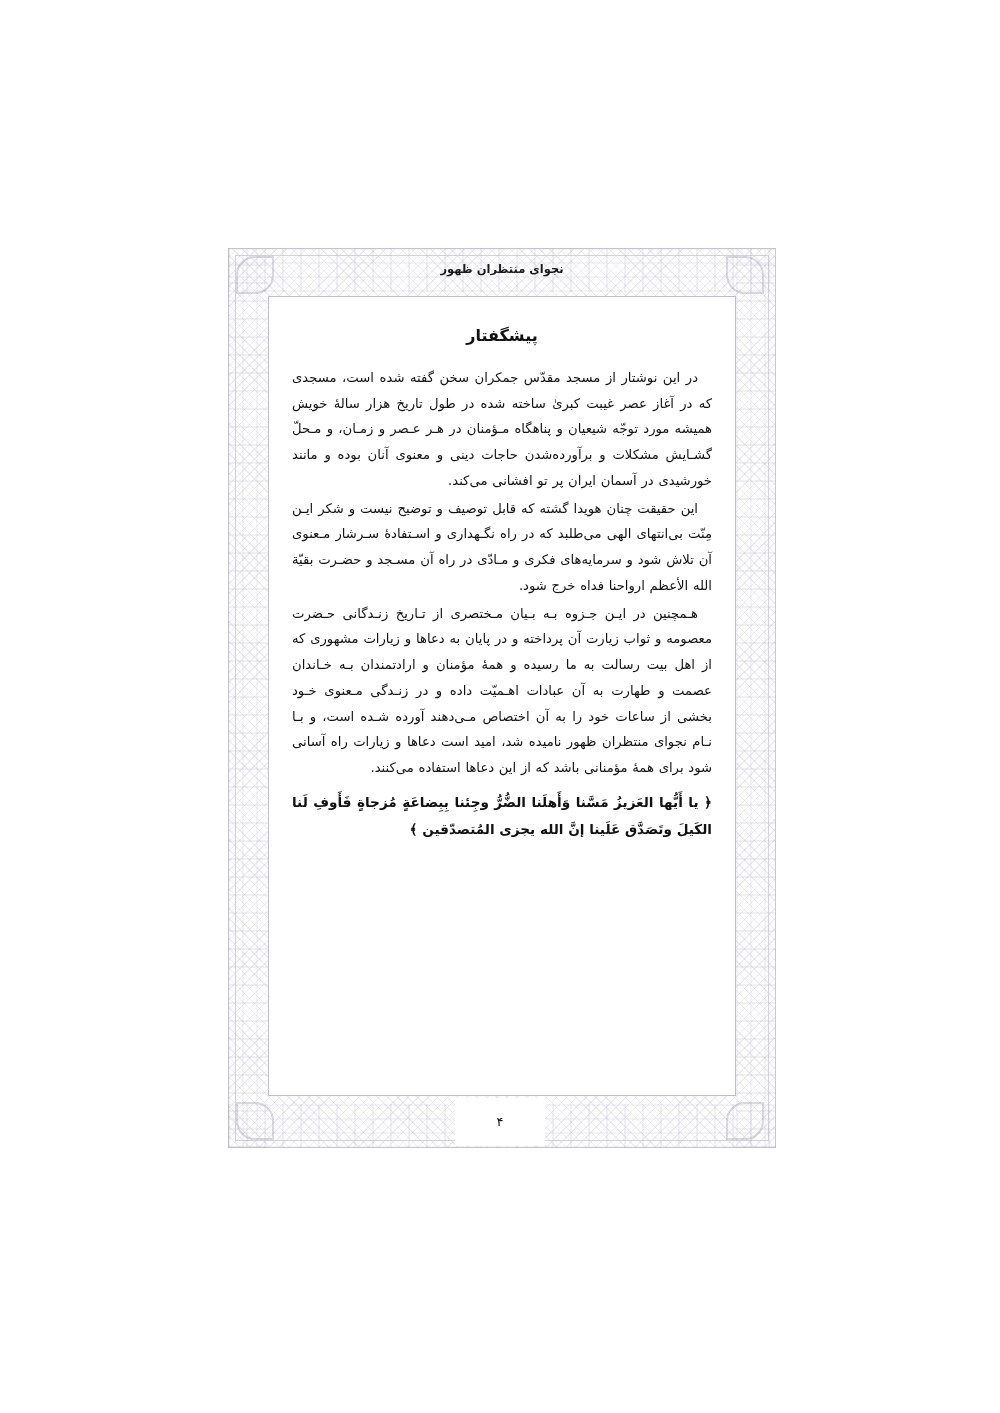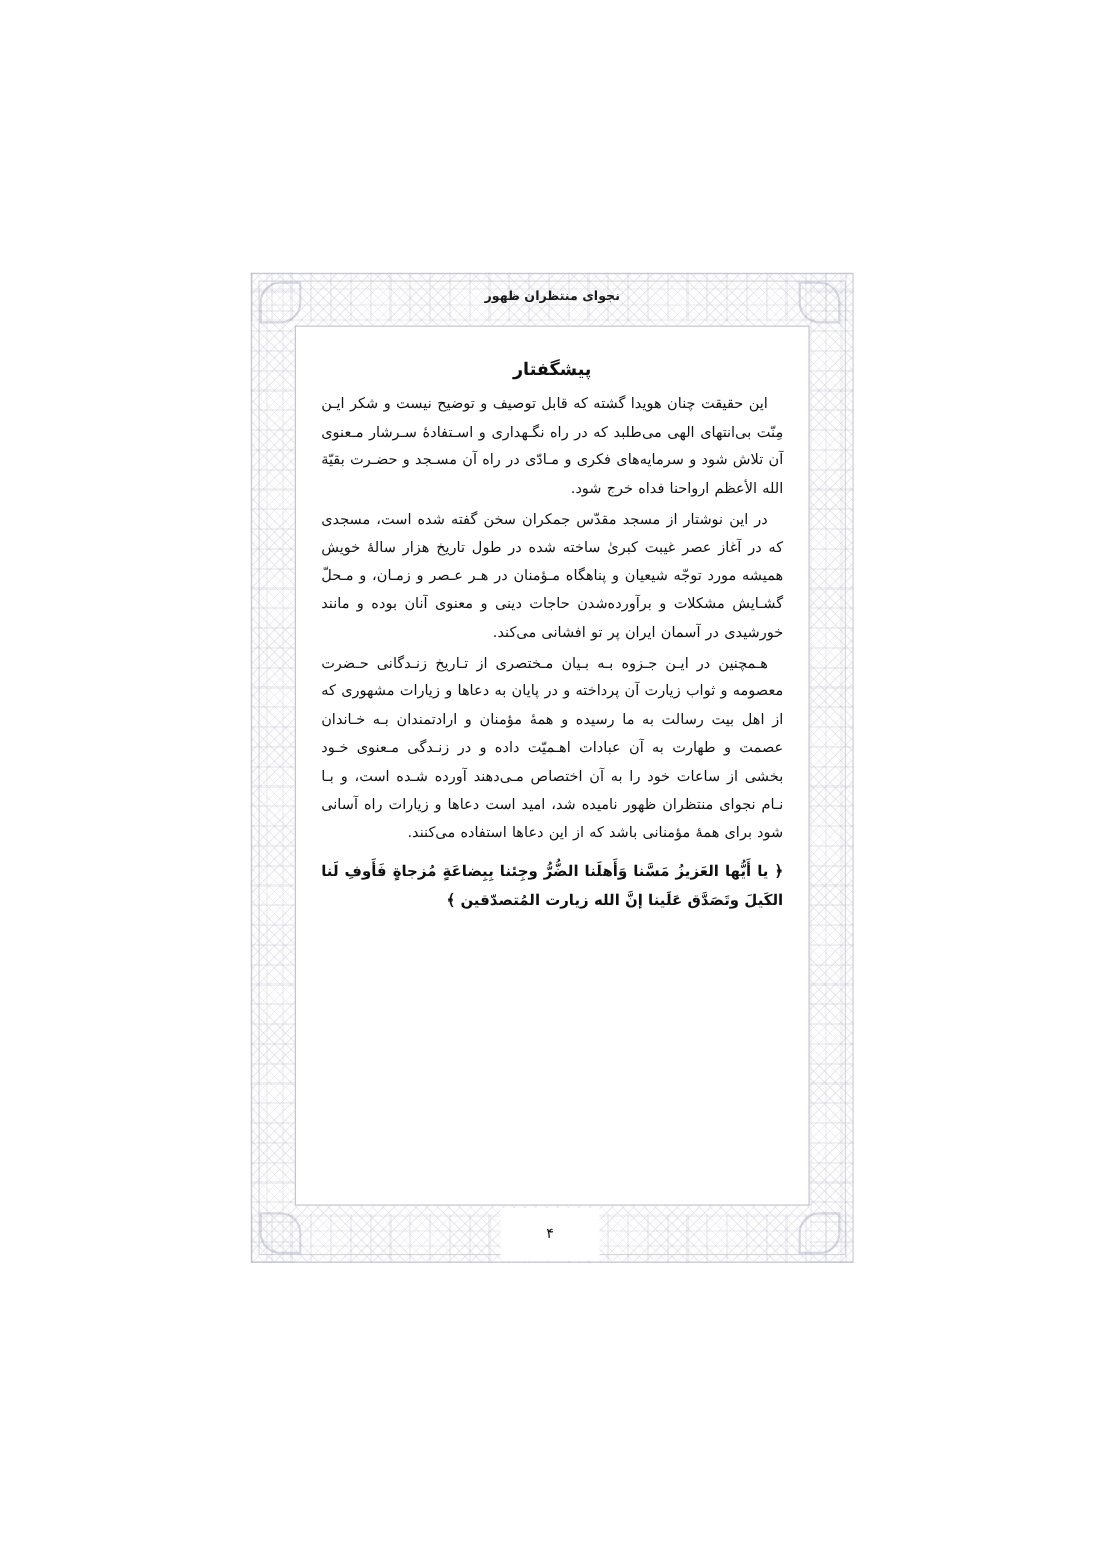--- a/index.html
+++ b/index.html
@@ -111,21 +111,21 @@
     top: 326px;
     width: 420px;
     direction: rtl;
     text-align: justify;
     color: #111111;
   }
   .section-title {
     text-align: center;
     font-size: 16px;
     font-weight: bold;
-    margin: 0 0 10px 0;
+    margin: 0 0 20px 0;
     letter-spacing: 0.3px;
   }
   p.para {
     margin: 0 0 2px 0;
     font-size: 13.2px;
     line-height: 1.95;
     text-indent: 14px;
     text-align: justify;
     text-justify: inter-word;
     word-spacing: 0.5px;
@@ -189,24 +189,24 @@
   <div class="corner bl"></div>
   <div class="corner br"></div>
 
   <div class="running-header">نجوای منتظران ظهور</div>
 
   <div class="text-panel"></div>
 
   <div class="content">
     <h1 class="section-title">پیشگفتار</h1>
 
+    <p class="para">در این نوشتار از مسجد مقدّس جمکران سخن گفته شده است، مسجدی که در آغاز عصر غیبت کبریٰ ساخته شده در طول تاریخ هزار سالهٔ خویش همیشه مورد توجّه شیعیان و پناهگاه مـؤمنان در هـر عـصر و زمـان، و مـحلّ گشـایش مشکلات و برآورده‌شدن حاجات دینی و معنوی آنان بوده و مانند خورشیدی در آسمان ایران پر تو افشانی می‌کند.</p>
     <p class="para">این حقیقت چنان هویدا گشته که قابل توصیف و توضیح نیست و شکر ایـن مِنّت بی‌انتهای الهی می‌طلبد که در راه نگـهداری و اسـتفادهٔ سـرشار مـعنوی آن تلاش شود و سرمایه‌های فکری و مـادّی در راه آن مسـجد و حضـرت بقیّة الله الأعظم ارواحنا فداه خرج شود.</p>
-    <p class="para">در این نوشتار از مسجد مقدّس جمکران سخن گفته شده است، مسجدی که در آغاز عصر غیبت کبریٰ ساخته شده در طول تاریخ هزار سالهٔ خویش همیشه مورد توجّه شیعیان و پناهگاه مـؤمنان در هـر عـصر و زمـان، و مـحلّ گشـایش مشکلات و برآورده‌شدن حاجات دینی و معنوی آنان بوده و مانند خورشیدی در آسمان ایران پر تو افشانی می‌کند.</p>
     <p class="para">هـمچنین در ایـن جـزوه بـه بـیان مـختصری از تـاریخ زنـدگانی حـضرت معصومه و ثواب زیارت آن پرداخته و در پایان به دعاها و زیارات مشهوری که از اهل بیت رسالت به ما رسیده و همهٔ مؤمنان و ارادتمندان بـه خـاندان عصمت و طهارت به آن عبادات اهـمیّت داده و در زنـدگی مـعنوی خـود بخشی از ساعات خود را به آن اختصاص مـی‌دهند آورده شـده است، و بـا نـام نجوای منتظران ظهور نامیده شد، امید است دعاها و زیارات راه آسانی شود برای همهٔ مؤمنانی باشد که از این دعاها استفاده می‌کنند.</p>
 
-    <p class="quran-quote">﴿ یا أَیُّها العَزیزُ مَسَّنا وَأَهلَنا الضُّرُّ وجِئنا بِبِضاعَةٍ مُزجاةٍ فَأَوفِ لَنا الکَیلَ وتَصَدَّق عَلَینا إنَّ الله زیارت المُتصدّقین ﴾</p>
+    <p class="quran-quote">﴿ یا أَیُّها العَزیزُ مَسَّنا وَأَهلَنا الضُّرُّ وجِئنا بِبِضاعَةٍ مُزجاةٍ فَأَوفِ لَنا الکَیلَ وتَصَدَّق عَلَینا إنَّ الله یجزی المُتصدّقین ﴾</p>
   </div>
 
   <div class="page-number-plate">
     <span class="page-number">۴</span>
   </div>
 
 </div>
 
 </body></html>

